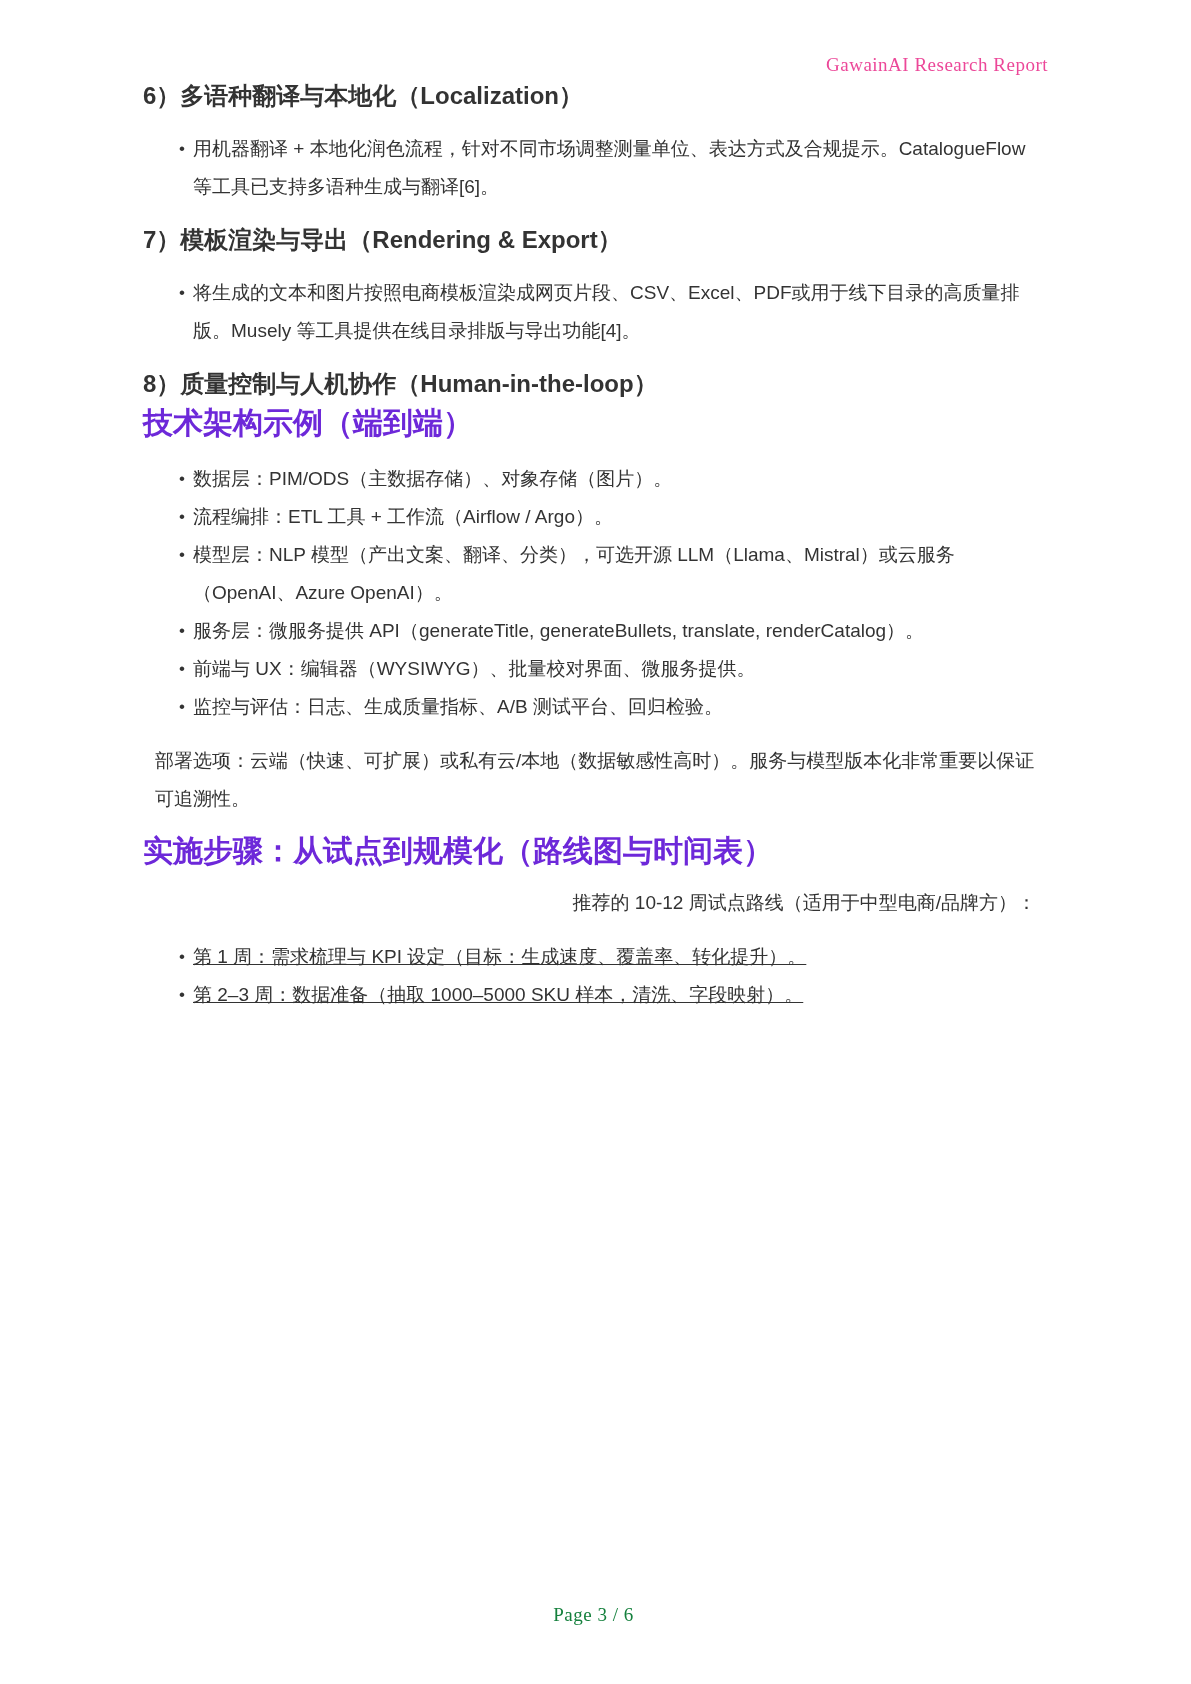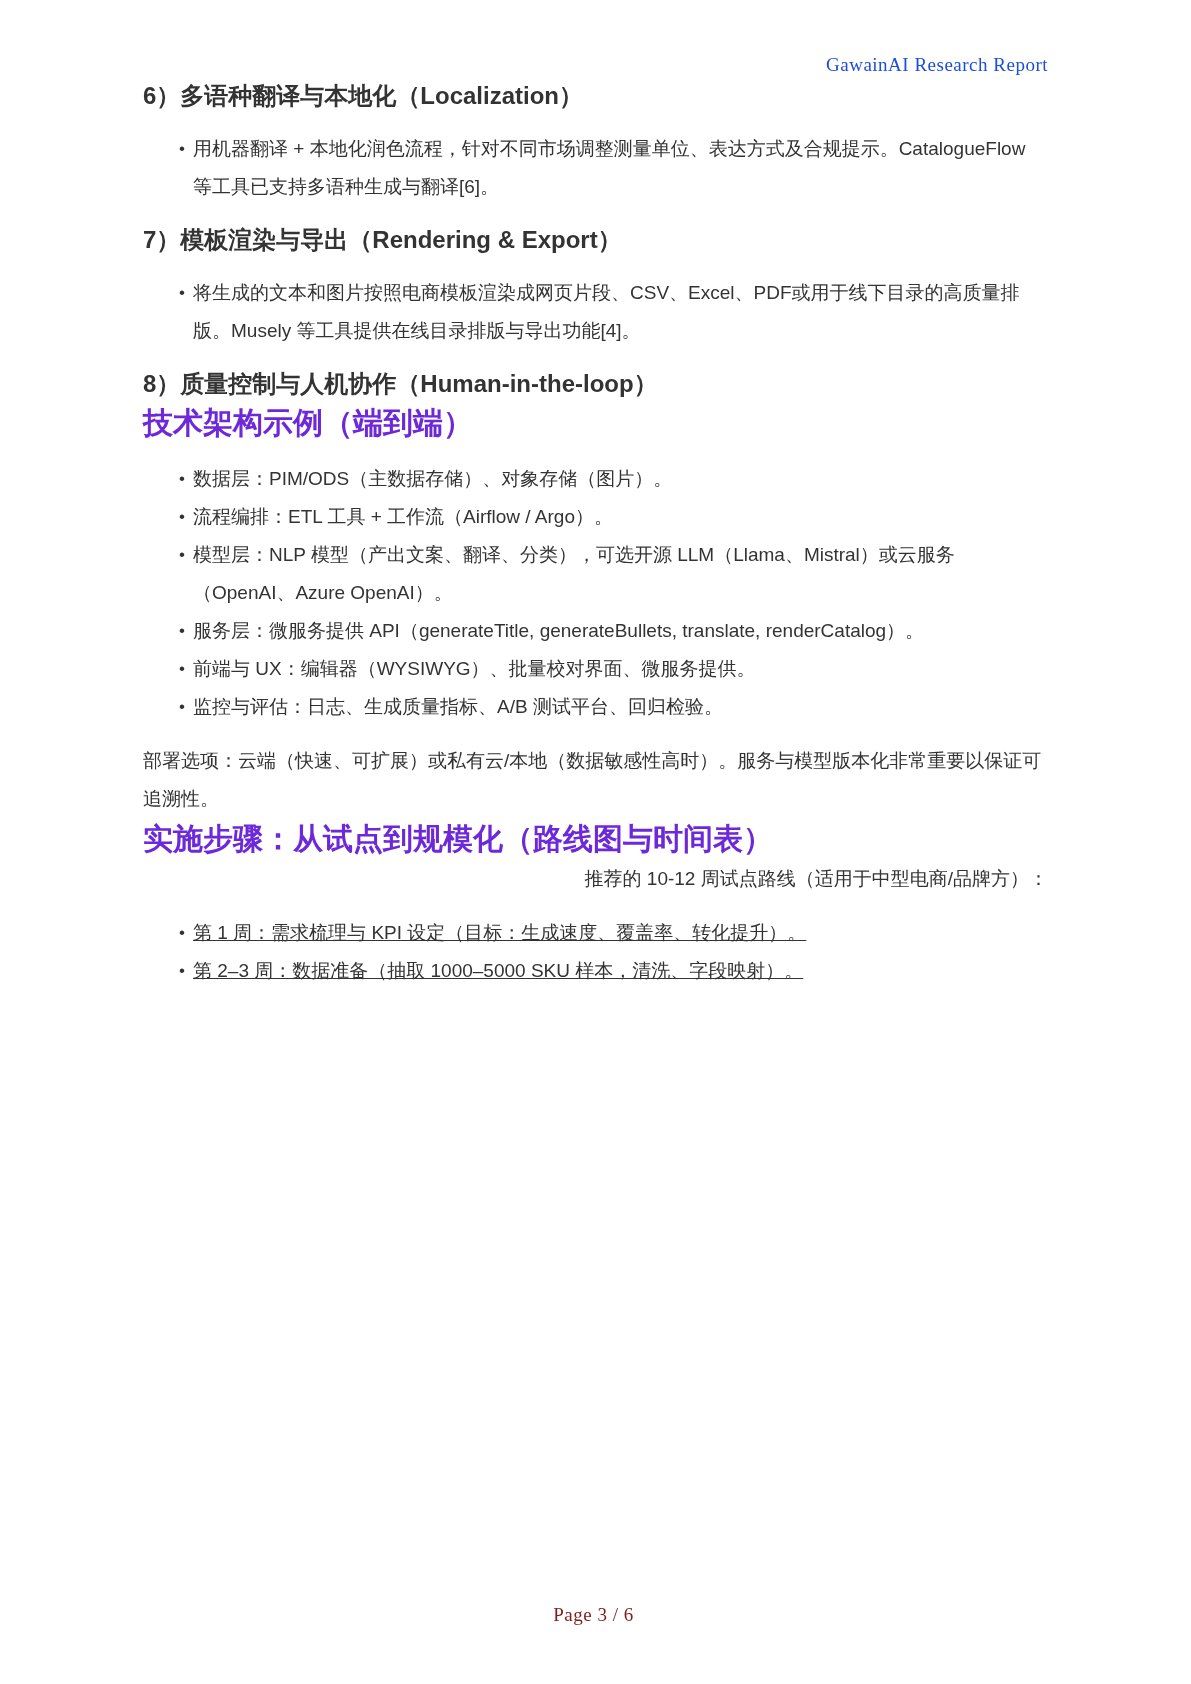--- a/index.html
+++ b/index.html
@@ -18,21 +18,21 @@
   .page {
     padding: 0 143px;
     box-sizing: border-box;
   }
   .report-header {
     padding-top: 52px;
     text-align: right;
     font-family: "Liberation Serif", serif;
     font-size: 19px;
     line-height: 26px;
-    color: #1d4ed8;
+    color: #ec4899;
     letter-spacing: 0.5px;
   }
   h3.sec {
     font-size: 24px;
     line-height: 36px;
     font-weight: 700;
     color: #333333;
     margin: 0;
   }
   h2.sec {
@@ -68,34 +68,34 @@
     color: #333333;
   }
   .mt-ul-a { margin-top: 13px; }
   .mt-ul-b { margin-top: 10px; }
   .mt-ul-c { margin-top: 18px; }
   .mt-ul-d { margin-top: 53px; }
   .mt-ul-e { margin-top: 42px; text-decoration: underline; }
   p.body {
     font-size: 19px;
     line-height: 38px;
-    margin: 0;
+    margin: 12px;
     color: #333333;
   }
   .mt-p-a { margin-top: 38px; }
   .mt-p-b { margin-top: 58px; text-align: right; }
   .page-footer {
     position: absolute;
     left: 0;
     right: 4px;
     bottom: 58px;
     text-align: center;
     font-family: "Liberation Serif", serif;
     font-size: 19px;
-    color: #7f1d1d;
+    color: #15803d;
     letter-spacing: 0.5px;
   }
 </style>
 </head>
 <body>
 
 <div class="page">
 
   <div class="report-header">GawainAI Research Report</div>
 

